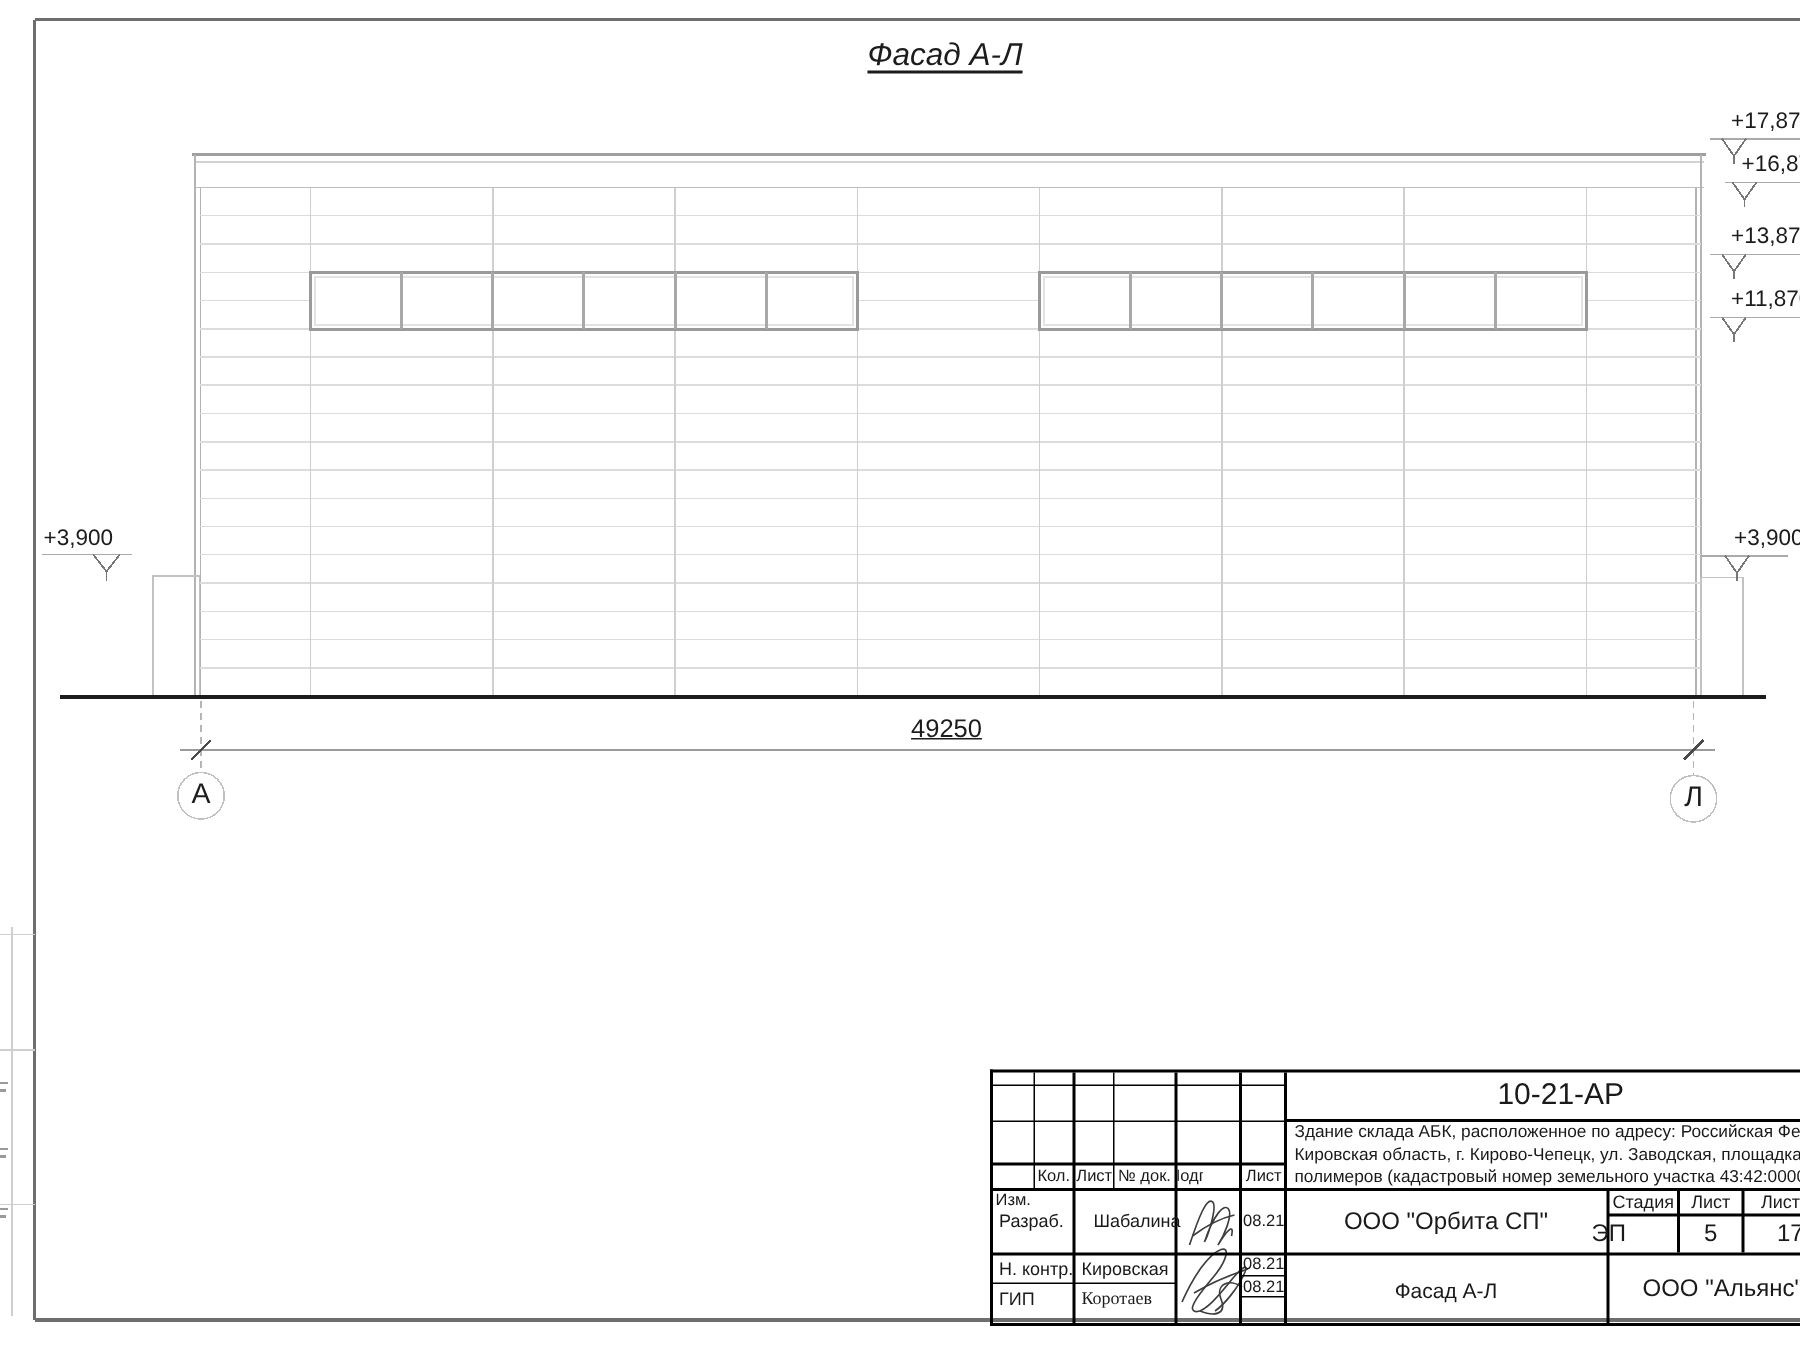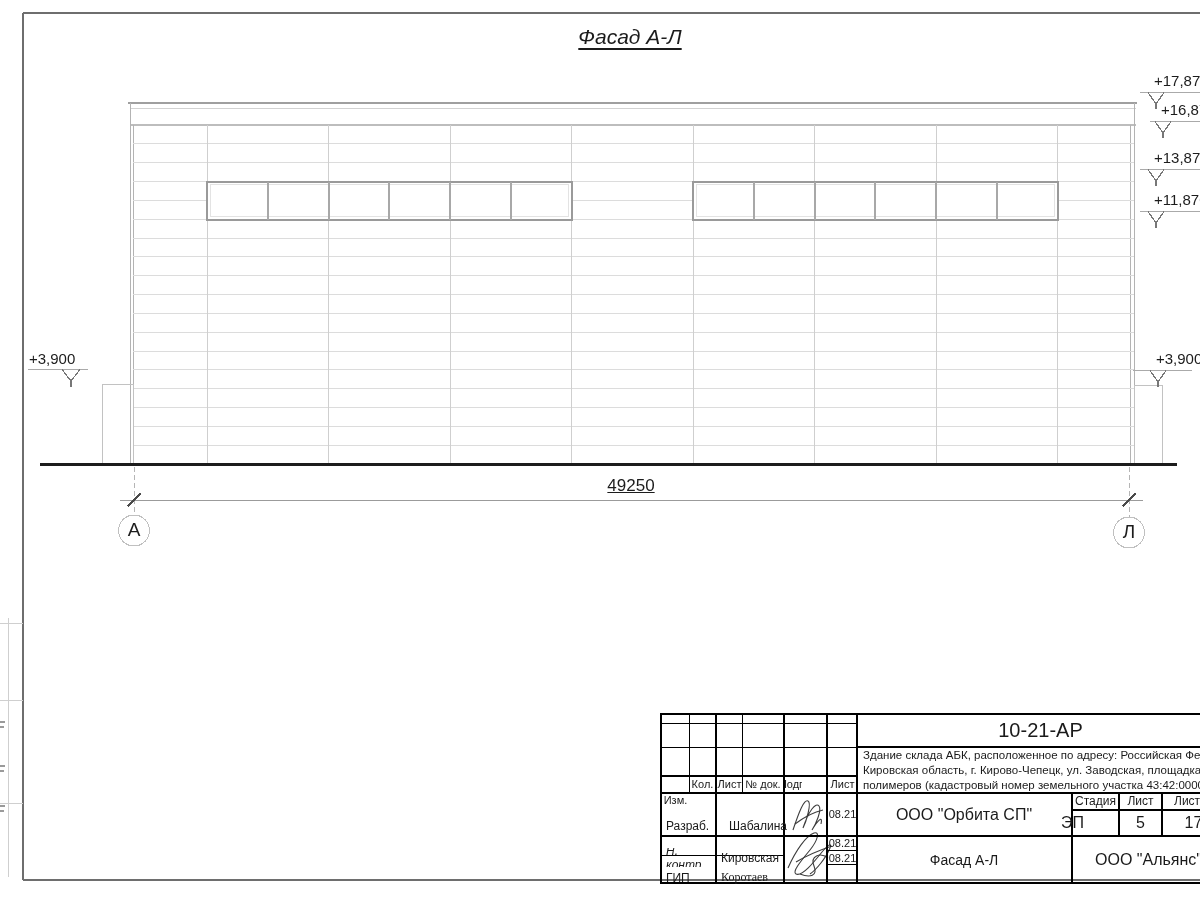--- a/index.html
+++ b/index.html
@@ -14,21 +14,21 @@
   .view-title{left:470px;top:25px;width:320px;text-align:center;
     font-size:21px;font-style:italic;text-decoration:underline;text-underline-offset:4px;}
   .dim-total{left:561px;top:476px;width:140px;text-align:center;font-size:17px;text-decoration:underline;}
   .axis-letter{width:30px;height:30px;display:flex;align-items:center;justify-content:center;font-size:19px;}
   .elev{font-size:15px;}
   
   #title-block{left:660px;top:713px;width:562px;height:167px;}
   .vl,.hl{position:absolute;background:#000;}
   .cell{position:absolute;display:flex;align-items:center;overflow:hidden;}
   .c-center{justify-content:center;text-align:center;}
-  .c-left{justify-content:flex-start;padding-left:4px;margin-top:12px;}
+  .c-left{justify-content:flex-start;padding-left:4px;}
   .fs11{font-size:11px;}
   .fs12{font-size:12px;}
   .fs14{font-size:14px;}
   .fs16{font-size:16px;}
   .fs20{font-size:20px;}
   .desc-line{white-space:nowrap;overflow:hidden;font-size:11.5px;line-height:15px;}
 </style>
 </head>
 <body>
 
@@ -227,21 +227,21 @@
   <div class="cell c-center fs11" style="left:28px;top:61px;width:25px;height:16px;">Кол.</div>
   <div class="cell c-center fs11" style="left:55px;top:61px;width:25px;height:16px;">Лист</div>
   <div class="cell c-center fs11" style="left:81px;top:61px;width:40px;height:16px;">№ док.</div>
   <div class="cell c-center fs11" style="left:123px;top:61px;width:17px;height:16px;">Подп.</div>
   <div class="cell c-center fs11" style="left:166px;top:61px;width:29px;height:16px;">Лист</div>
 
   <div class="cell c-left fs12" style="left:0;top:79px;width:53px;height:40px;">Разраб.</div>
   <div class="cell c-left fs12" style="left:55px;top:79px;width:66px;height:40px;padding-left:12px;">Шабалина</div>
   <div class="cell c-center fs11" style="left:166px;top:79px;width:29px;height:40px;">08.21</div>
 
-  <div class="cell c-left fs12" style="left:0;top:121px;width:53px;height:19px;font-style:italic;">Н. контр.</div>
+  <div class="cell c-left fs12" style="left:0;top:121px;width:53px;height:19px;">Н. контр.</div>
   <div class="cell c-left fs12" style="left:55px;top:121px;width:66px;height:19px;">Кировская</div>
   <div class="cell c-center fs11" style="left:166px;top:121px;width:29px;height:14px;">08.21</div>
 
   <div class="cell c-left fs12" style="left:0;top:141px;width:53px;height:19px;text-align:right;">ГИП</div>
   <div class="cell c-left fs12" style="left:55px;top:141px;width:66px;height:19px;font-family:Liberation Serif, serif;">Коротаев</div>
   <div class="cell c-center fs11" style="left:166px;top:136px;width:29px;height:13px;">08.21</div>
 
   <div class="cell c-center fs20" style="left:195px;top:0;width:367px;height:31px;">10-21-АР</div>
 
   <div class="abs" style="left:197px;top:33px;width:365px;height:44px;padding-left:4px;">

